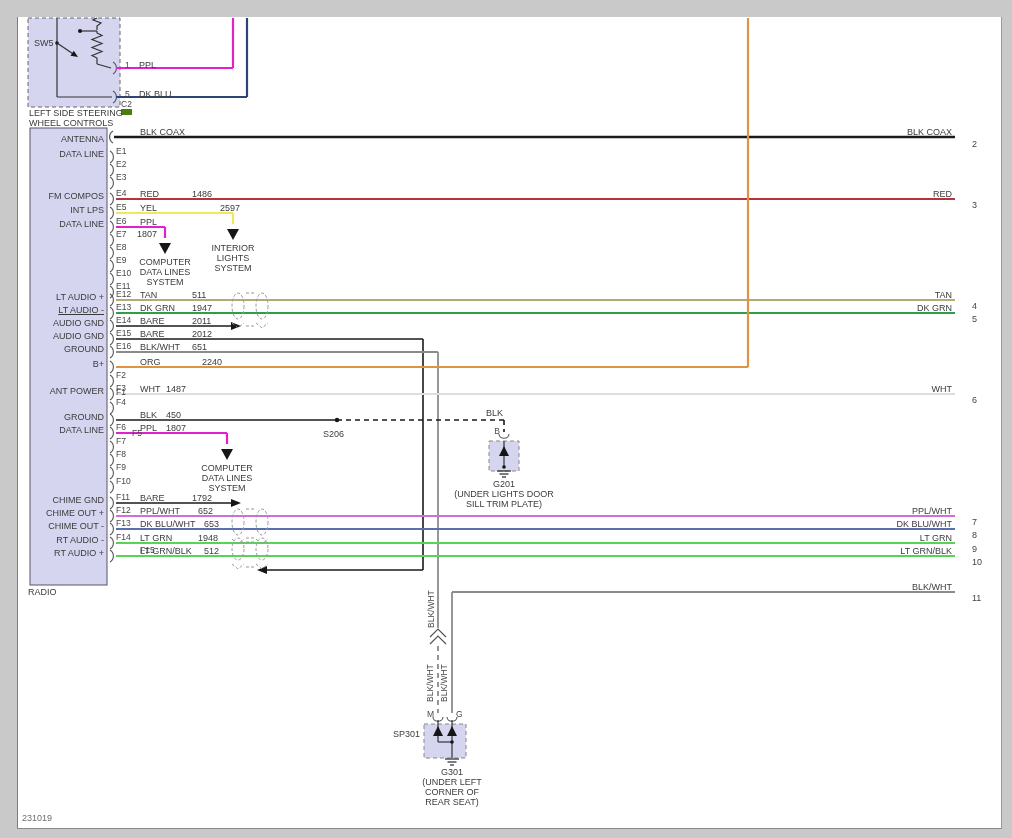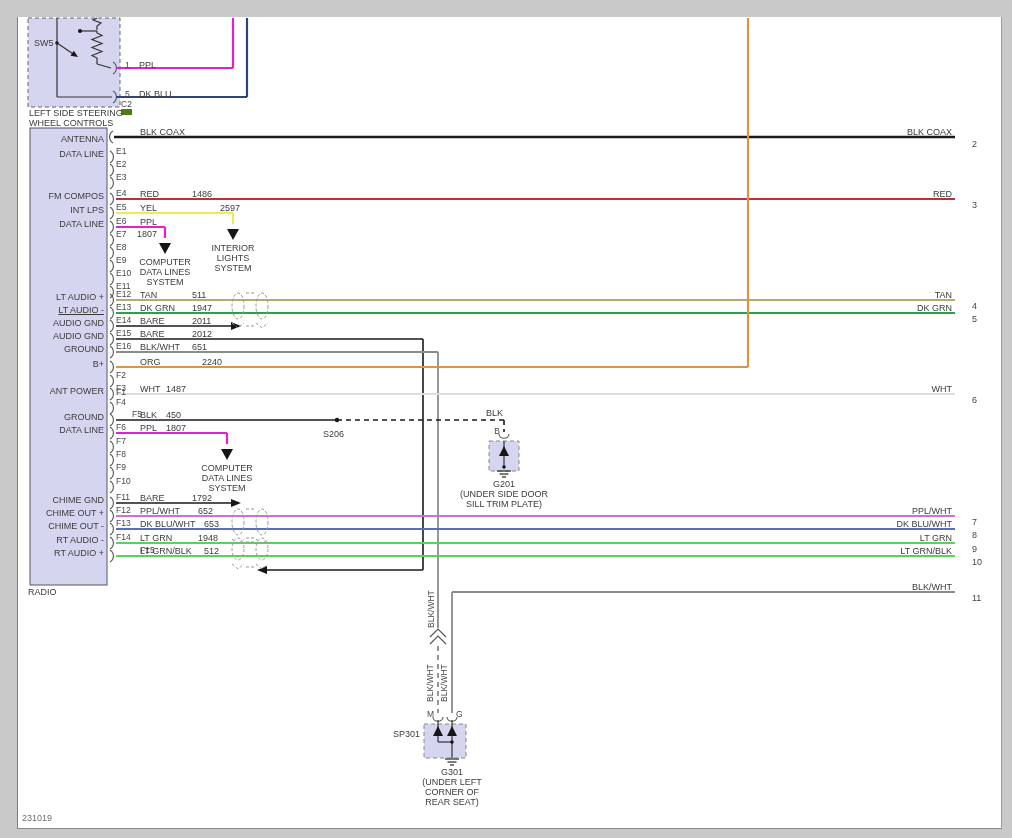--- a/index.html
+++ b/index.html
@@ -226,21 +226,21 @@
     <div class="t" style="left: 140px; top: 357px;">ORG</div>
     <div class="t" style="left: 202px; top: 357px;">2240</div>
     <div class="t sm" style="left: 116px; top: 370px;">F2</div>
     <div class="t sm" style="left: 116px; top: 383px;">F3</div>
     <div class="t ar" style="left: 104px; top: 386px;">ANT POWER</div>
     <div class="t" style="left: 140px; top: 384px;">WHT</div>
     <div class="t" style="left: 166px; top: 384px;">1487</div>
     <div class="t ar" style="left: 952px; top: 384px;">WHT</div>
     <div class="t num" style="left: 972px; top: 395px;">6</div>
     <div class="t sm" style="left: 116px; top: 397px;">F4</div>
-    <div class="t sm" style="left: 116px; top: 409px; padding-left: 16px;">F5</div>
+    <div class="t sm" style="left: 116px; top: 428px; padding-left: 16px;">F5</div>
     <div class="t ar" style="left: 104px; top: 412px;">GROUND</div>
     <div class="t" style="left: 140px; top: 410px;">BLK</div>
     <div class="t" style="left: 166px; top: 410px;">450</div>
     <div class="t sm" style="left: 116px; top: 422px;">F6</div>
     <div class="t ar" style="left: 104px; top: 425px;">DATA LINE</div>
     <div class="t" style="left: 140px; top: 423px;">PPL</div>
     <div class="t" style="left: 166px; top: 423px;">1807</div>
     <div class="t ac" style="left: 227px; top: 463px;">COMPUTER</div>
     <div class="t ac" style="left: 227px; top: 473px;">DATA LINES</div>
     <div class="t ac" style="left: 227px; top: 483px;">SYSTEM</div>
@@ -273,21 +273,21 @@
     <div class="t sm" style="left: 116px; top: 545px; padding-left: 24px;">F15</div>
     <div class="t ar" style="left: 104px; top: 548px;">RT AUDIO +</div>
     <div class="t" style="left: 140px; top: 546px;">LT GRN/BLK</div>
     <div class="t" style="left: 204px; top: 546px;">512</div>
     <div class="t ar" style="left: 952px; top: 546px;">LT GRN/BLK</div>
     <div class="t num" style="left: 972px; top: 557px;">10</div>
     <div class="t" style="left: 323px; top: 429px;">S206</div>
     <div class="t" style="left: 486px; top: 408px;">BLK</div>
     <div class="t sm ar" style="left: 500px; top: 426px;">B</div>
     <div class="t ac" style="left: 504px; top: 479px;">G201</div>
-    <div class="t ac" style="left: 504px; top: 489px;">(UNDER SIDE DOOR</div>
+    <div class="t ac" style="left: 504px; top: 489px;">(UNDER LIGHTS DOOR</div>
     <div class="t ac" style="left: 504px; top: 499px;">SILL TRIM PLATE)</div>
     <div class="t ar" style="left: 952px; top: 582px;">BLK/WHT</div>
     <div class="t num" style="left: 972px; top: 593px;">11</div>
     <div class="t ar" style="left: 420px; top: 729px;">SP301</div>
     <div class="t sm ar" style="left: 434px; top: 709px;">M</div>
     <div class="t sm" style="left: 456px; top: 709px;">G</div>
     <div class="t ac" style="left: 452px; top: 767px;">G301</div>
     <div class="t ac" style="left: 452px; top: 777px;">(UNDER LEFT</div>
     <div class="t ac" style="left: 452px; top: 787px;">CORNER OF</div>
     <div class="t ac" style="left: 452px; top: 797px;">REAR SEAT)</div>

